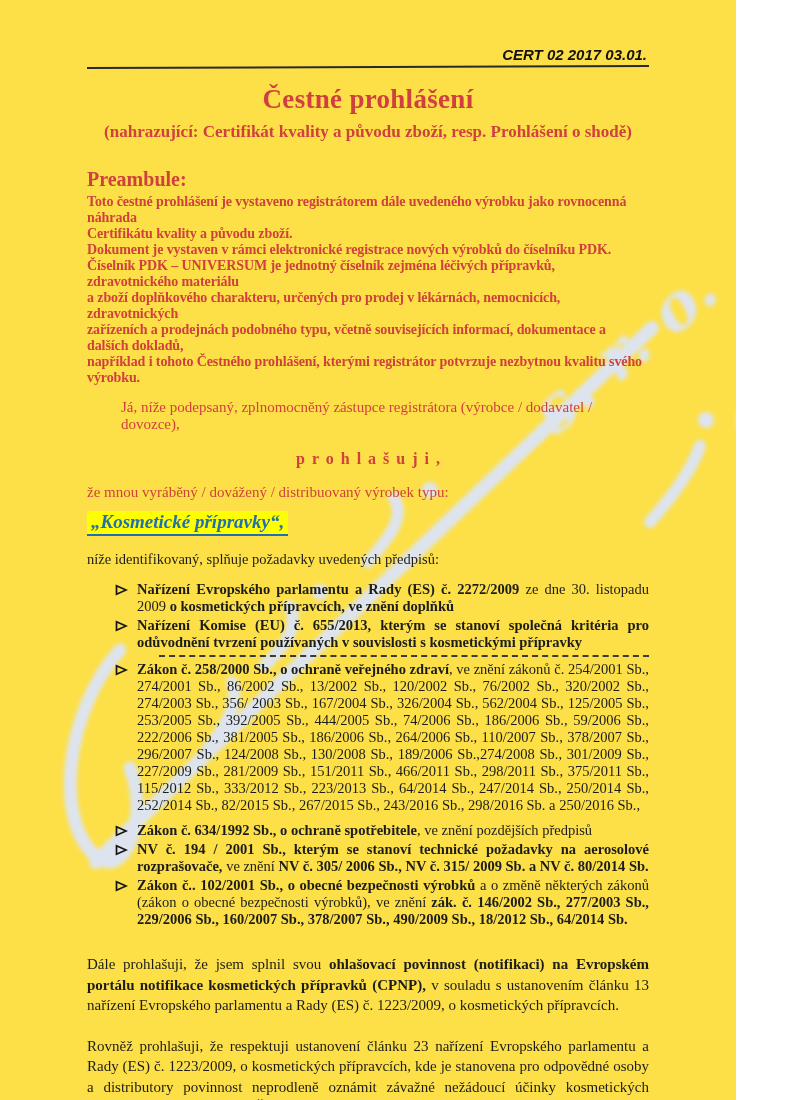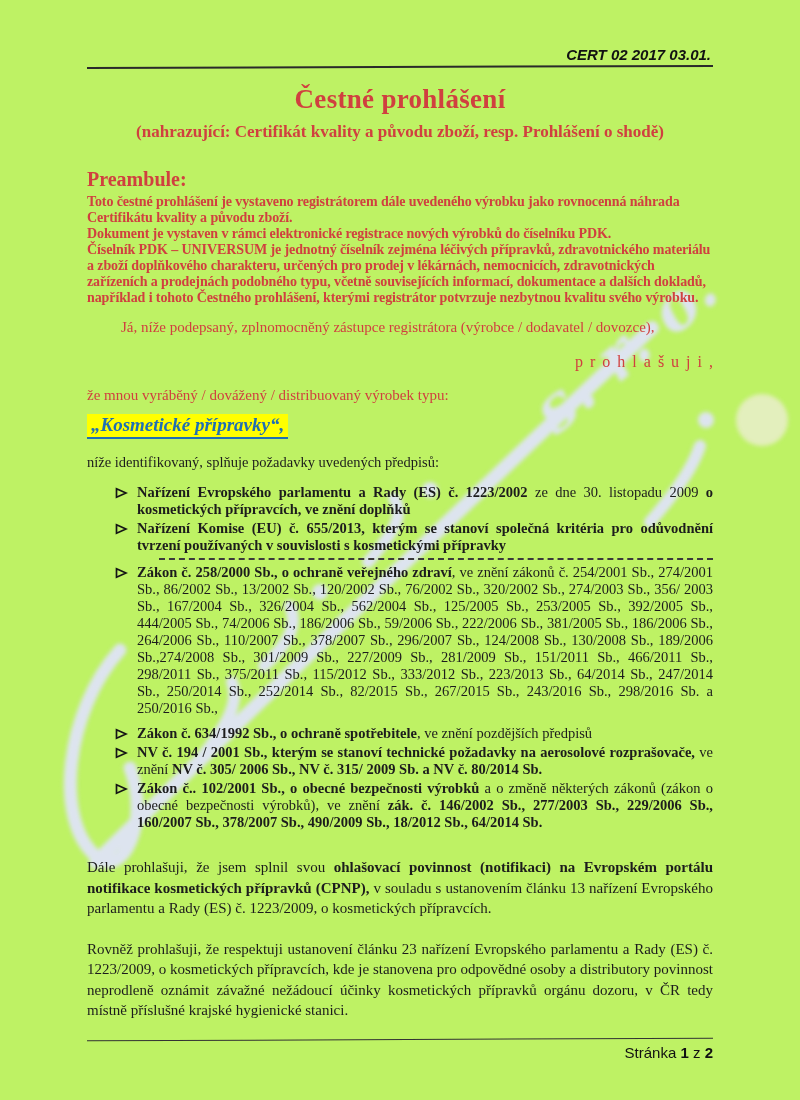--- a/index.html
+++ b/index.html
@@ -5,23 +5,23 @@
   :root {
     --red: #d0403f;
     --blue: #1f6fb4;
     --highlight: #ffff00;
     --watermark: #dde4ef;
     --ink: #1c1c1c;
   }
   html, body { margin: 0; padding: 0; background: #ffffff; }
   .page {
     position: relative;
-    width: 800px;
+    width: 736px;
     height: 1100px;
-    background: #bef264;
+    background: #fde047;
     overflow: hidden;
     font-family: "Liberation Serif", serif;
     color: var(--ink);
   }
   .watermark-svg {
     position: absolute;
     inset: 0;
     z-index: 0;
     filter: blur(2px);
     pointer-events: none;
@@ -75,23 +75,23 @@
     white-space: pre-line;
   }
   .intro-line {
     margin-top: 13px;
     padding-left: 34px;
     color: var(--red);
     font-size: 15px;
   }
   .verb-line {
     margin-top: 17px;
-    text-align: right;
-    color: var(--red);
-    font-weight: 400;
+    text-align: center;
+    color: var(--red);
+    font-weight: 700;
     font-size: 16px;
     word-spacing: 3px;
   }
   .product-intro {
     margin-top: 16px;
     color: var(--red);
     font-size: 15px;
   }
   .product-line { margin-top: 10px; text-align: left; font-style: italic; }
   .product-name {
@@ -181,21 +181,21 @@
     <div class="product-line">
       <span class="product-name">„Kosmetické přípravky“,</span>
     </div>
     <div class="req-intro">níže identifikovaný, splňuje požadavky uvedených předpisů:</div>
 
     <ul class="reg-list">
       <li class="reg-item">
         <svg class="bullet-icon" viewBox="0 0 13 12">
             <path d="M1.5 1.8 L11 6 L1.5 10.2 Z" fill="none" stroke="#151515" stroke-width="1.7"></path>
           </svg>
-        <span><b>Nařízení Evropského parlamentu a Rady (ES) č. 1223/2002 </b><span>ze dne 30. listopadu 2009 </span><b>o kosmetických přípravcích, ve znění doplňků</b></span>
+        <span><b>Nařízení Evropského parlamentu a Rady (ES) č. 2272/2009 </b><span>ze dne 30. listopadu 2009 </span><b>o kosmetických přípravcích, ve znění doplňků</b></span>
       </li>
       <li class="reg-item">
         <svg class="bullet-icon" viewBox="0 0 13 12">
             <path d="M1.5 1.8 L11 6 L1.5 10.2 Z" fill="none" stroke="#151515" stroke-width="1.7"></path>
           </svg>
         <span><b>Nařízení Komise (EU) č. 655/2013, kterým se stanoví společná kritéria pro odůvodnění tvrzení používaných v souvislosti s kosmetickými přípravky</b></span>
         <div class="dashed-divider"></div>
       </li>
       <li class="reg-item">
         <svg class="bullet-icon" viewBox="0 0 13 12">

